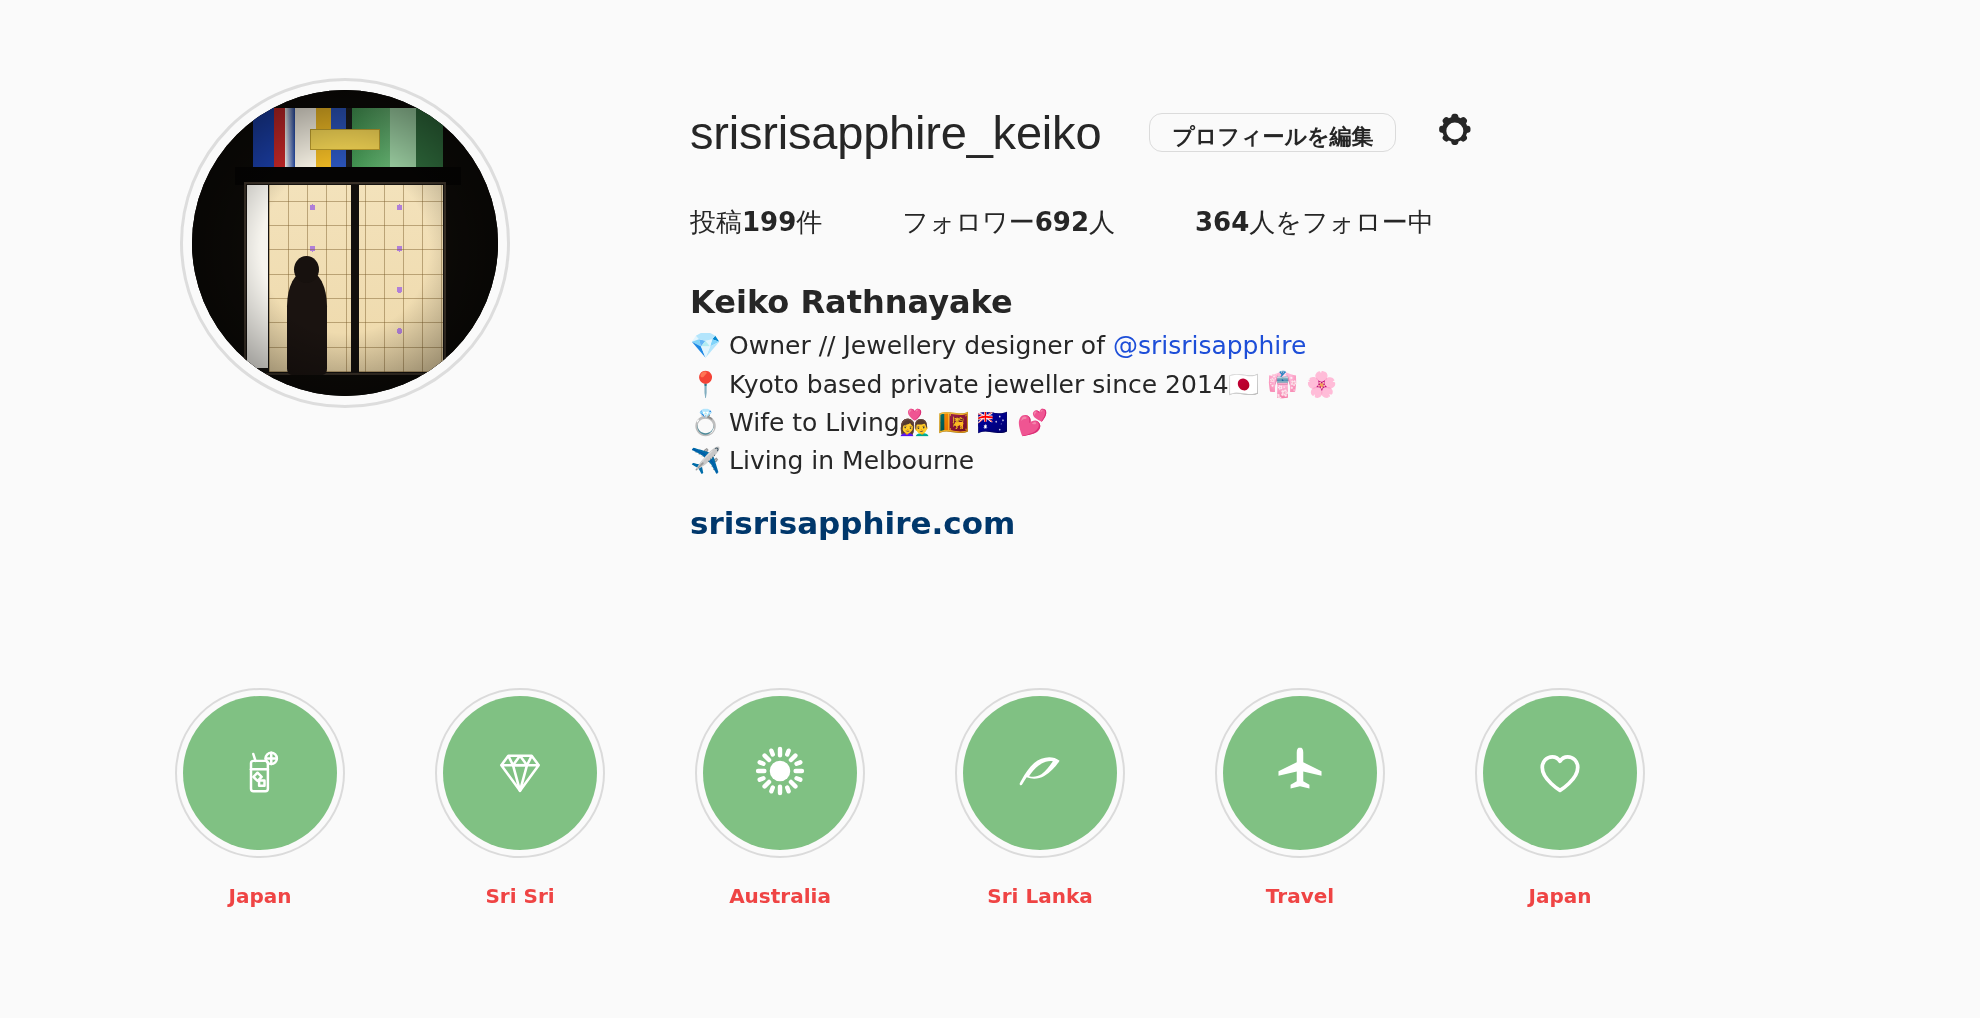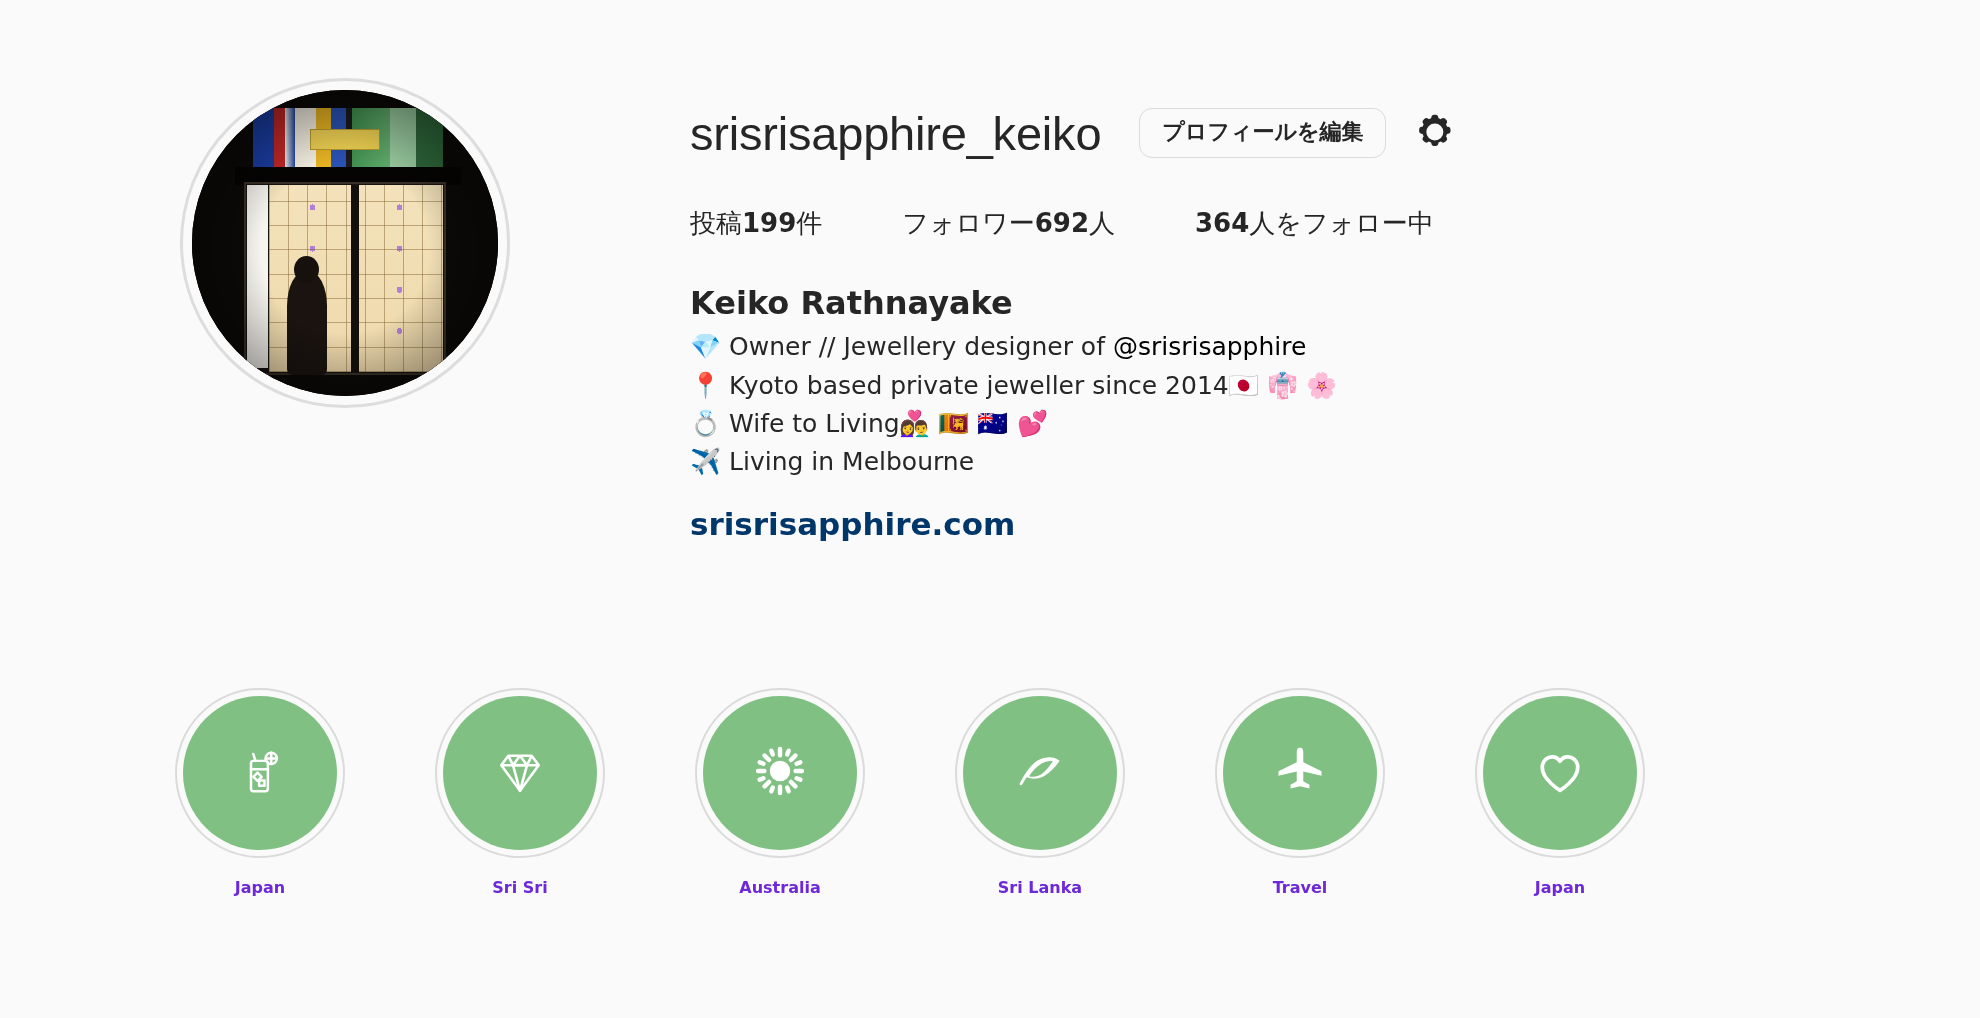--- a/index.html
+++ b/index.html
@@ -148,41 +148,41 @@
 
   .info-col {
     padding-top: 108px;
     flex: 1;
   }
 
   
   .username-row {
     display: flex;
     align-items: center;
-    gap: 0;
+    gap: 10px;
   }
 
   .username {
     font-size: 47px;
     font-weight: 300;
     color: #262626;
     line-height: 1.05;
     letter-spacing: -0.2px;
   }
 
   .edit-profile-btn {
     margin-left: 38px;
     border: 1px solid #dbdbdb;
     border-radius: 13px;
     background: transparent;
     color: #262626;
     font-size: 22px;
     font-weight: 700;
     font-family: "DejaVu Sans", "Liberation Sans", sans-serif;
-    padding: 10px 22px 12px;
+    padding: 10px 22px 0;
     line-height: 1.2;
     cursor: pointer;
     white-space: nowrap;
   }
 
   .settings-btn {
     margin-left: 26px;
     width: 44px;
     height: 44px;
     display: flex;
@@ -213,21 +213,21 @@
     line-height: 1.53;
     color: #262626;
     font-family: "DejaVu Sans", "Liberation Sans", sans-serif;
   }
   .bio .fullname {
     font-weight: 700;
     font-size: 32px;
     display: block;
   }
   .bio .bio-line { display: block; white-space: pre-wrap; }
-  .bio .mention { color: #000000; text-decoration: none; }
+  .bio .mention { color: #1d4ed8; text-decoration: none; }
 
   .website {
     display: block;
     margin-top: 20px;
     font-size: 31px;
     font-weight: 700;
     color: #00376b;
     text-decoration: none;
     font-family: "DejaVu Sans", "Liberation Sans", sans-serif;
   }
@@ -263,24 +263,24 @@
     width: 100%;
     height: 100%;
     border-radius: 50%;
     background: #80c183;
     display: flex;
     align-items: center;
     justify-content: center;
   }
 
   .hl-label {
-    margin-top: 20px;
-    font-size: 16px;
+    margin-top: 26px;
+    font-size: 20px;
     font-weight: 700;
-    color: #6d28d9;
+    color: #ef4444;
     text-align: center;
     white-space: nowrap;
     font-family: "DejaVu Sans", "Liberation Sans", sans-serif;
   }
 </style>
 </head>
 <body>
 
 <div class="page">
 

